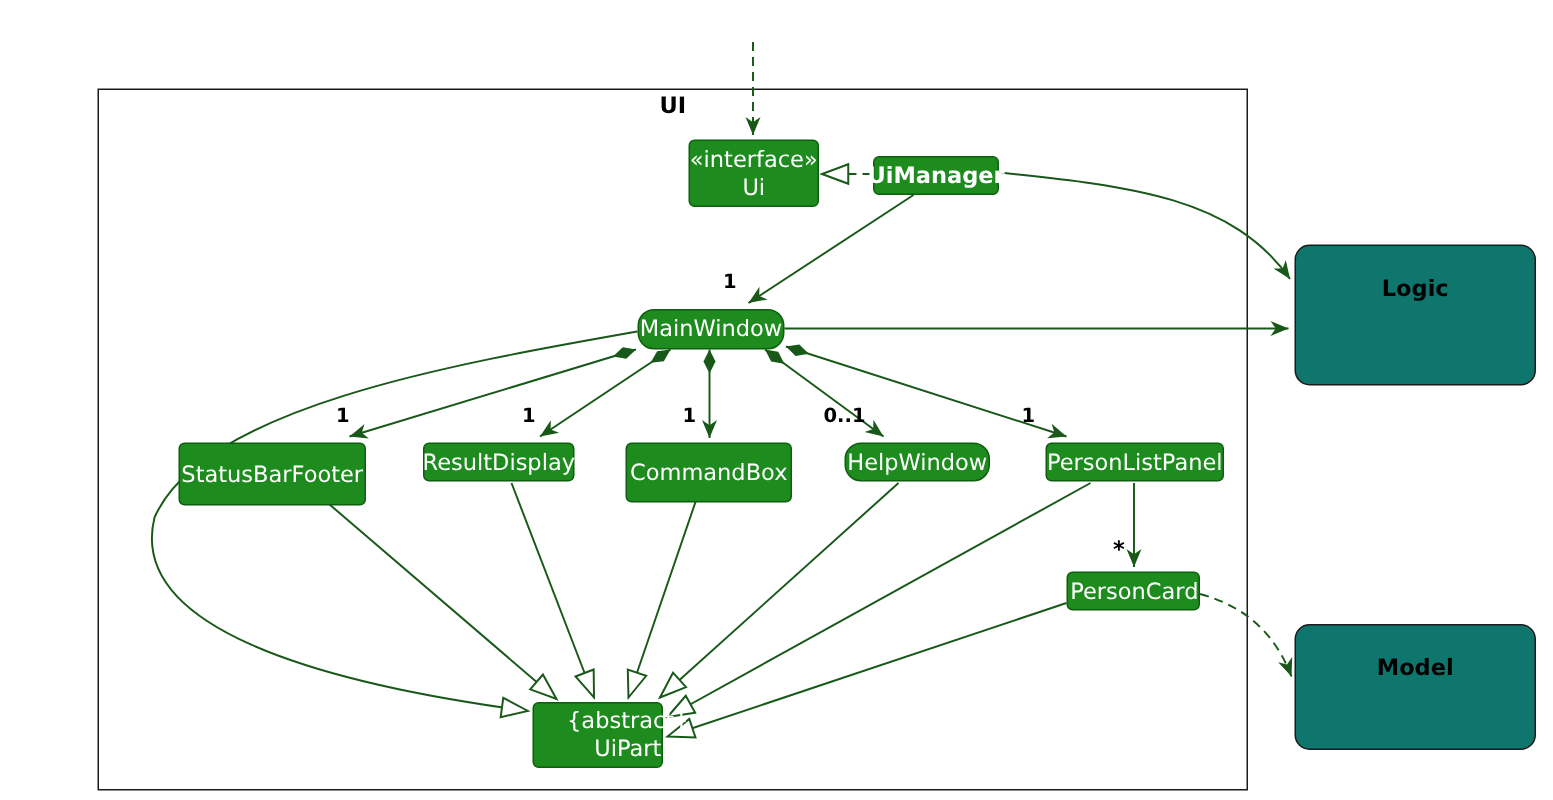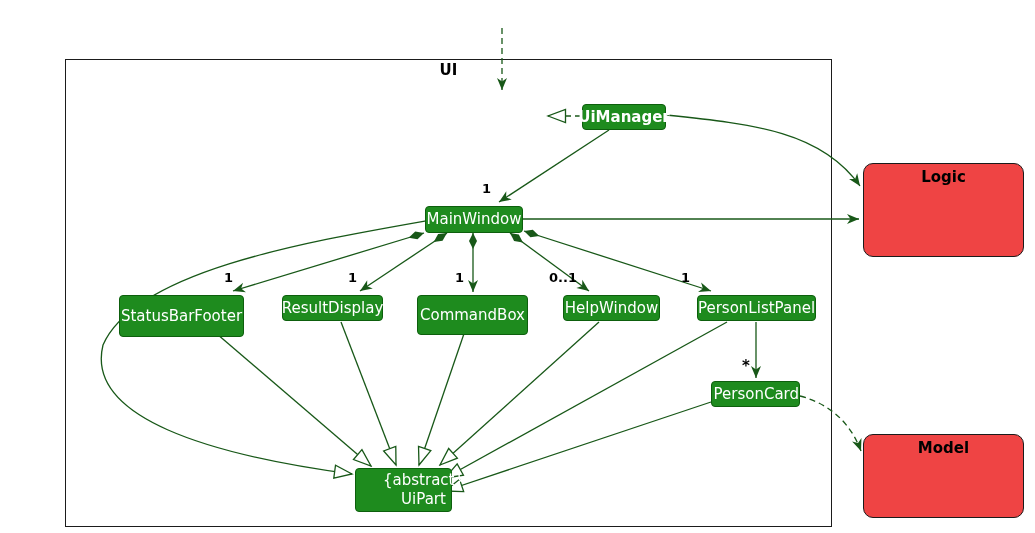--- a/index.html
+++ b/index.html
@@ -27,25 +27,25 @@
     background:var(--node_fill,#1e8b1e);
     border:1.3px solid var(--node_border,#0d5f0d);
     border-radius:4px;
     color:var(--node_text,#fff);
     display:flex; flex-direction:column; align-items:center; justify-content:center;
     font-size:15px; line-height:1.25; text-align:center;
     white-space:nowrap; z-index:2;
   }
   .sysbox {
     position:absolute; box-sizing:border-box;
-    background:#ef4444;
+    background:#0f766e;
     border:1.5px solid var(--frame_border,#1b1b1b);
     border-radius:10px;
     display:flex; flex-direction:column; align-items:center;
-    padding-top:4px;
+    padding-top:19px;
     font-weight:bold; font-size:15px; color:var(--label_text,#000);
     z-index:2;
   }
   .mult {
     position:absolute; font-size:13px; font-weight:bold;
     color:var(--label_text,#000); z-index:3; white-space:nowrap;
   }
 </style>
 </head>
 <body>
@@ -85,63 +85,67 @@
 
     <path class="edge" d="M425 221 C300 243 135 272 103 345 C85 418 210 455 352 474" marker-end="url(#tri)"></path>
     <path class="edge" d="M203 322 L371 466" marker-end="url(#tri)"></path>
     <path class="edge" d="M341 322 L396 465" marker-end="url(#tri)"></path>
     <path class="edge" d="M468 322 L419 465" marker-end="url(#tri)"></path>
     <path class="edge" d="M599 322 L440 465" marker-end="url(#tri)"></path>
     <path class="edge" d="M727 322 L445 478" marker-end="url(#tri)"></path>
     <path class="edge" d="M711 402 L445 491" marker-end="url(#tri)"></path>
   </svg>
 
+  <div class="node" style="left:459px; top:93px; width:87px; height:45px;">
+    <span>«interface»</span>
+    <span>Ui</span>
+  </div>
 
   <div class="node" style="left:582px; top:104px; width:84px; height:26px;font-weight:bold;">
     <span>UiManager</span>
   </div>
 
-  <div class="node" style="left:425px; top:206px; width:98px; height:27px;">
+  <div class="node" style="left:425px; top:206px; width:98px; height:27px;border-radius:11px;">
     <span>MainWindow</span>
   </div>
 
   <div class="node" style="left:119px; top:295px; width:125px; height:42px;">
     <span>StatusBarFooter</span>
   </div>
 
   <div class="node" style="left:282px; top:295px; width:101px; height:26px;">
     <span>ResultDisplay</span>
   </div>
 
   <div class="node" style="left:417px; top:295px; width:111px; height:40px;">
     <span>CommandBox</span>
   </div>
 
-  <div class="node" style="left:563px; top:295px; width:97px; height:26px;">
+  <div class="node" style="left:563px; top:295px; width:97px; height:26px;border-radius:11px;">
     <span>HelpWindow</span>
   </div>
 
   <div class="node" style="left:697px; top:295px; width:119px; height:26px;">
     <span>PersonListPanel</span>
   </div>
 
   <div class="node" style="left:711px; top:381px; width:89px; height:26px;align-items:flex-end;">
     <span>PersonCard</span>
   </div>
 
-  <div class="node" style="left:355px; top:468px; width:97px; height:44px;padding-left:40px;">
+  <div class="node" style="left:355px; top:468px; width:87px; height:44px;padding-left:40px;">
     <span>{abstract}</span>
     <span>UiPart</span>
   </div>
 
   <div class="sysbox" style="left:863px; top:163px; width:161px; height:94px;">
     <span>Logic</span>
   </div>
 
-  <div class="sysbox" style="left:863px; top:434px; width:161px; height:84px;">
+  <div class="sysbox" style="left:863px; top:416px; width:161px; height:84px;">
     <span>Model</span>
   </div>
 
   <span class="mult" style="left:482px; top:181px;">1</span>
   <span class="mult" style="left:224px; top:270px;">1</span>
   <span class="mult" style="left:348px; top:270px;">1</span>
   <span class="mult" style="left:455px; top:270px;">1</span>
   <span class="mult" style="left:549px; top:270px;">0..1</span>
   <span class="mult" style="left:681px; top:270px;">1</span>
   <span class="mult" style="left:742px; top:357px; font-size:15px;">*</span>

